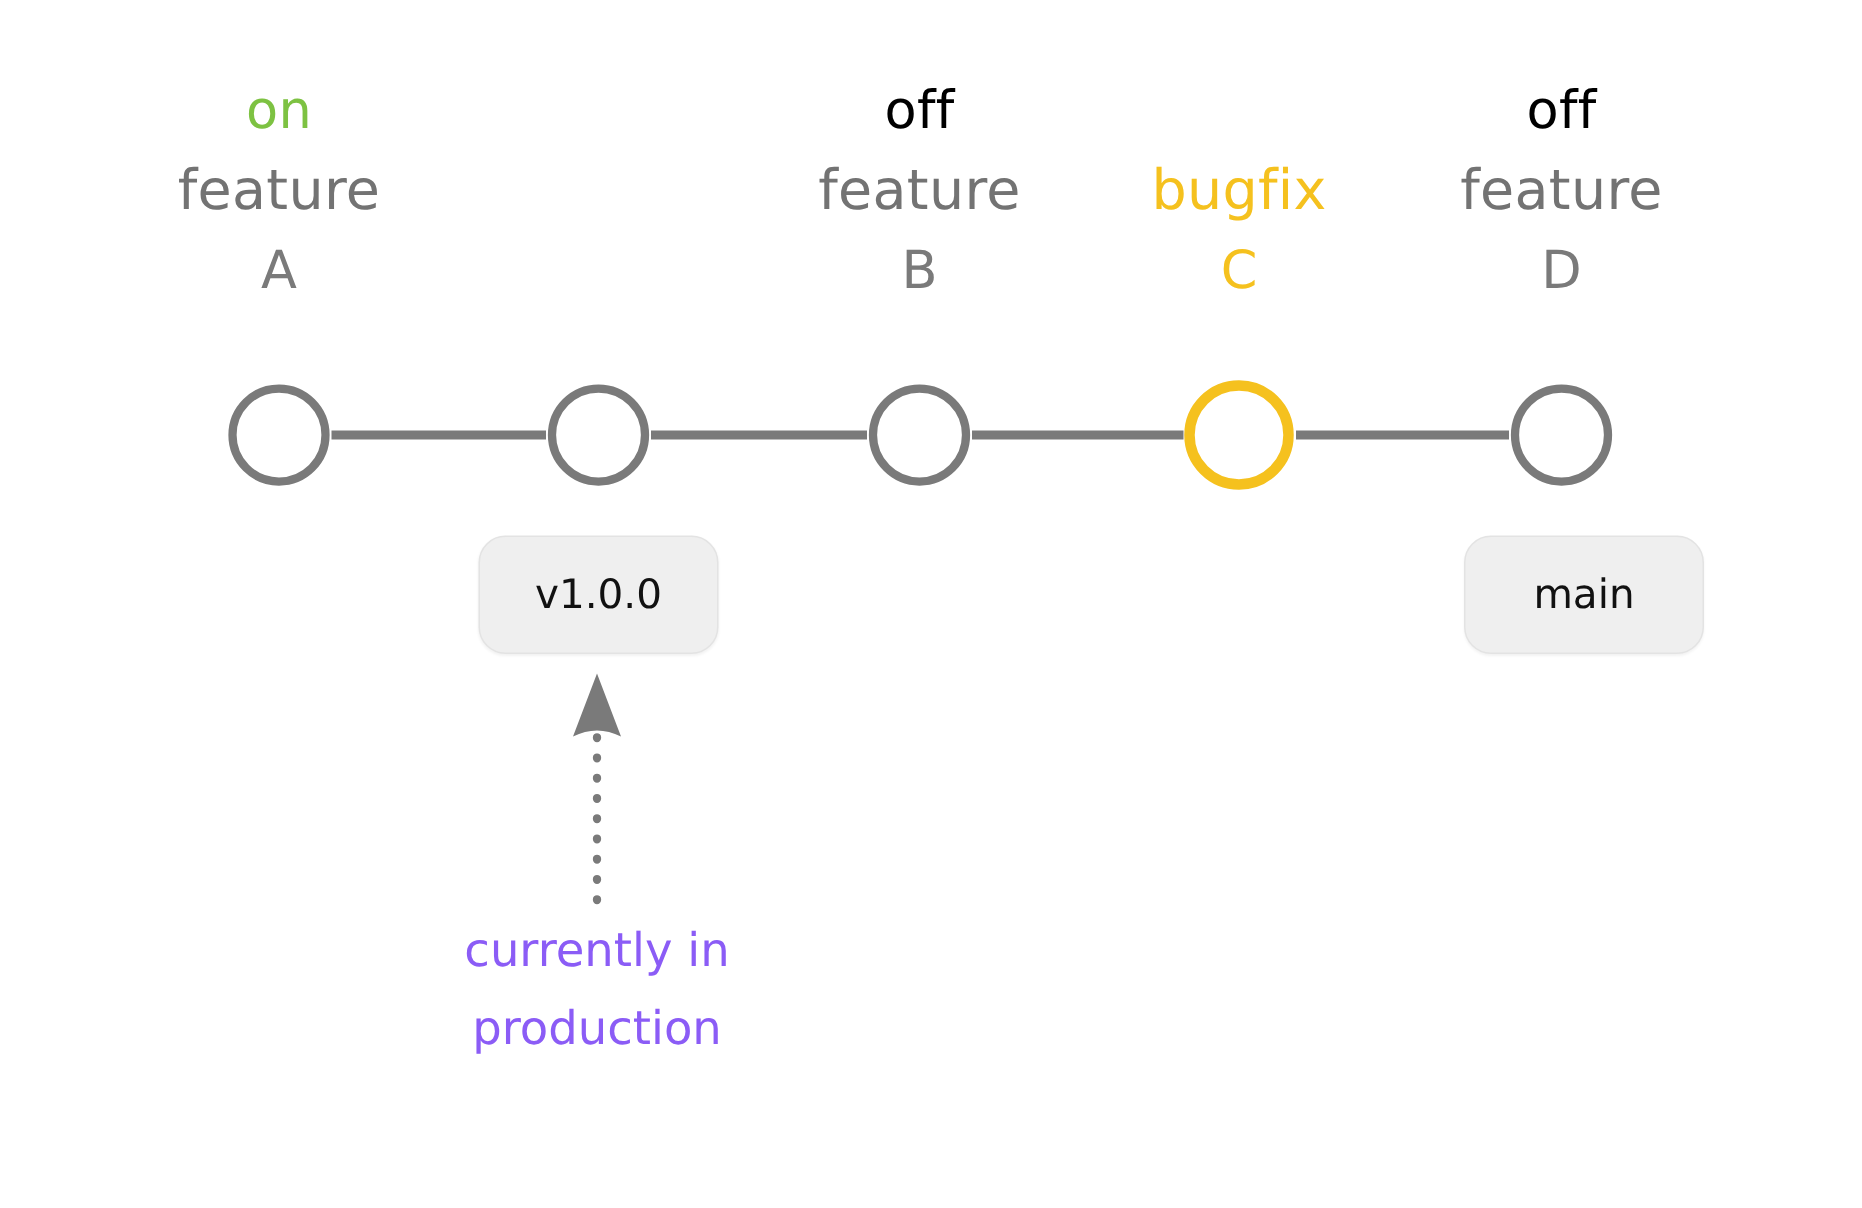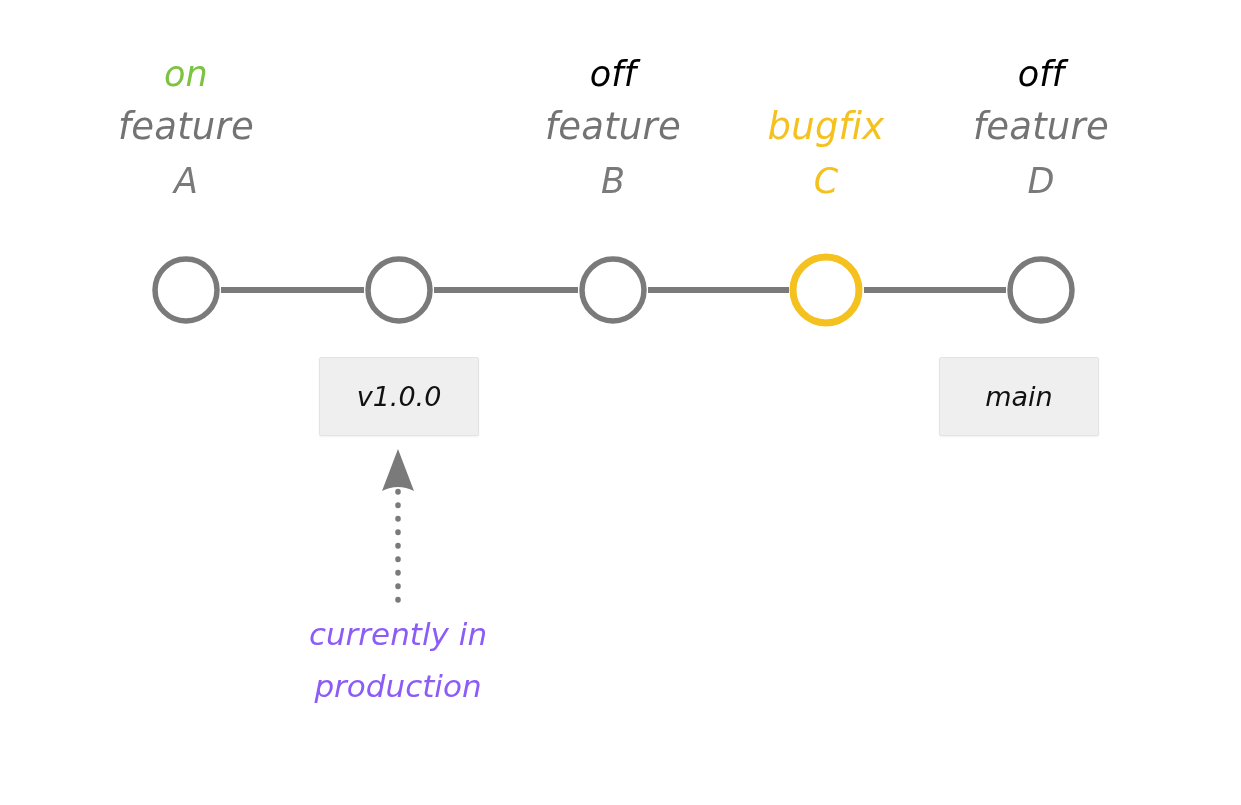--- a/index.html
+++ b/index.html
@@ -9,21 +9,20 @@
   }
   body {
     font-family: "DejaVu Sans", "Liberation Sans", sans-serif;
   }
   #stage {
     position: relative;
     width: 1241px;
     height: 733px;
     background: #ffffff;
     overflow: hidden;
-    font-style: italic;
   }
 
   
   .graph-svg {
     position: absolute;
     left: 0;
     top: 0;
     width: 1241px;
     height: 805px;
     pointer-events: none;
@@ -63,21 +62,21 @@
     color: #7A7A7A;
   }
   .letter-bugfix { color: #F5C11E; }
 
   
   .ref-box {
     position: absolute;
     transform: translateX(-50%);
     background: #efefef;
     border: 1px solid #e3e3e3;
-    border-radius: 2px;
+    border-radius: 18px;
     box-shadow: 0 1px 2px rgba(0,0,0,0.055);
     display: flex;
     align-items: center;
     justify-content: center;
     color: #111111;
     font-size: 27px;
     box-sizing: border-box;
   }
 
   
@@ -135,21 +134,21 @@
   </div>
 
   <div class="commit-label" style="left:1041px; top:52px;">
     <div class="state-line state-off">off</div>
     <div class="branch-line">feature</div>
     <div class="commit-letter">D</div>
   </div>
 
   <div class="ref-box" style="left:399px; top:357px; width:160px; height:79px;">v1.0.0</div>
 
-  <div class="ref-box" style="left:1019px; top:357px; width:160px; height:79px;">main</div>
+  <div class="ref-box" style="left:1056px; top:357px; width:160px; height:79px;">main</div>
 
 
   <div class="annotation" style="left:398px; top:608px;">
     <div>currently in</div>
     <div>production</div>
   </div>
 
 </div>
 
 </body></html>

